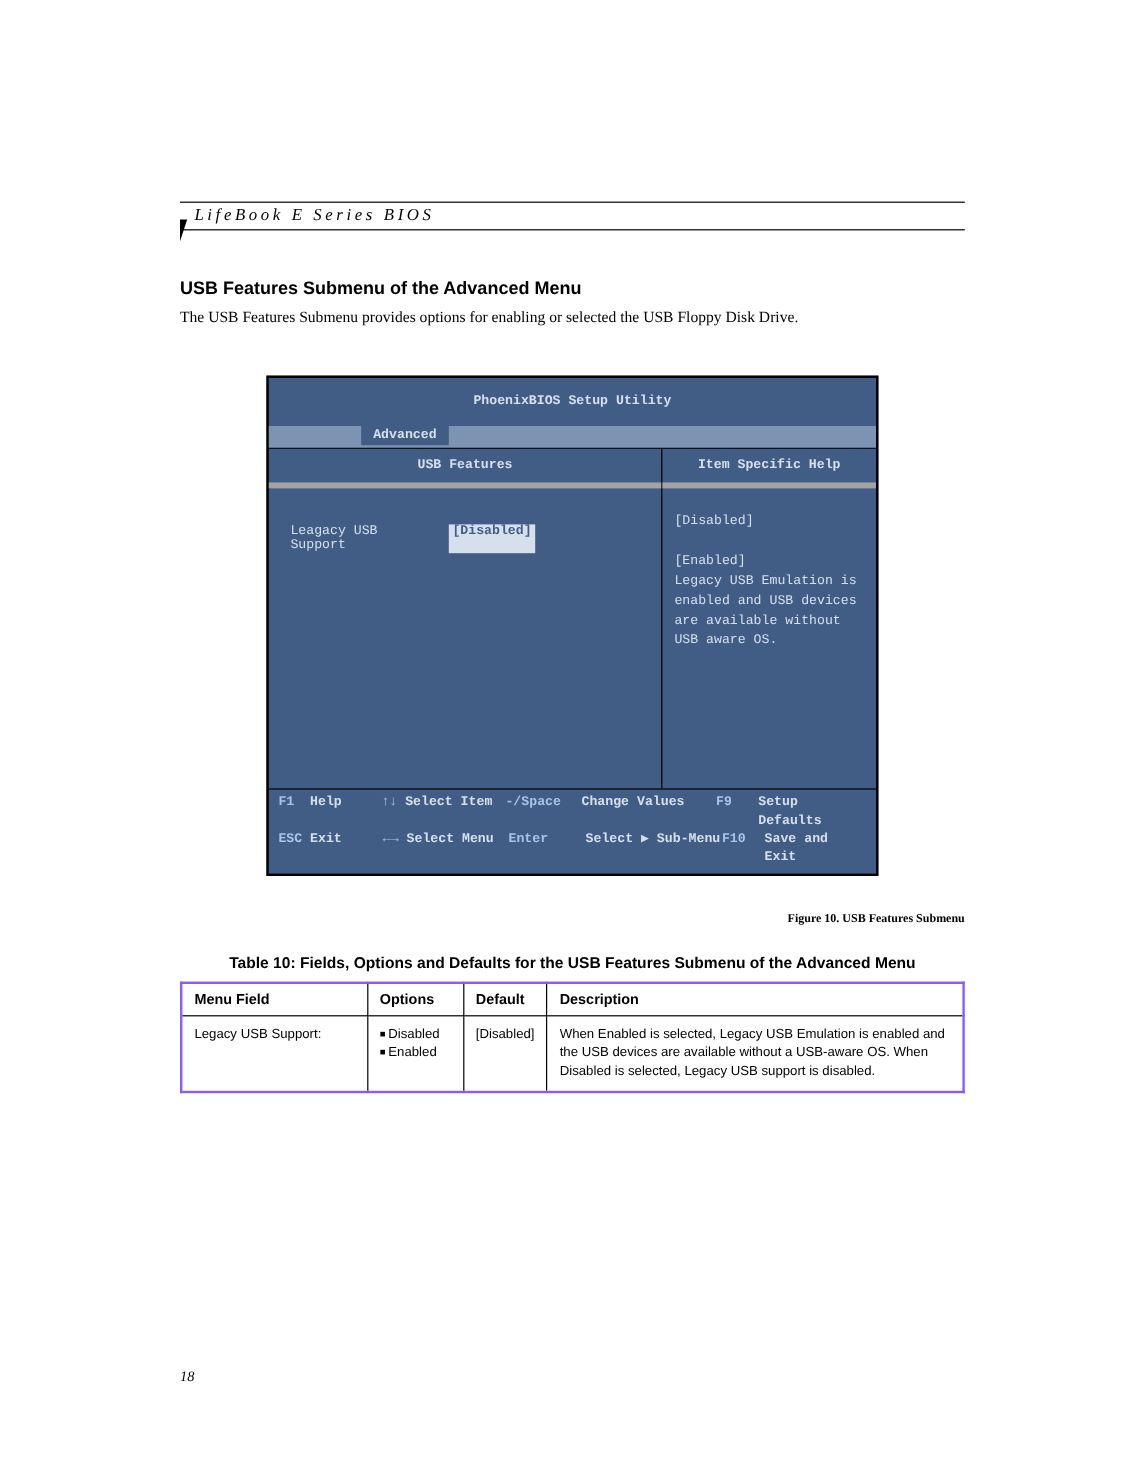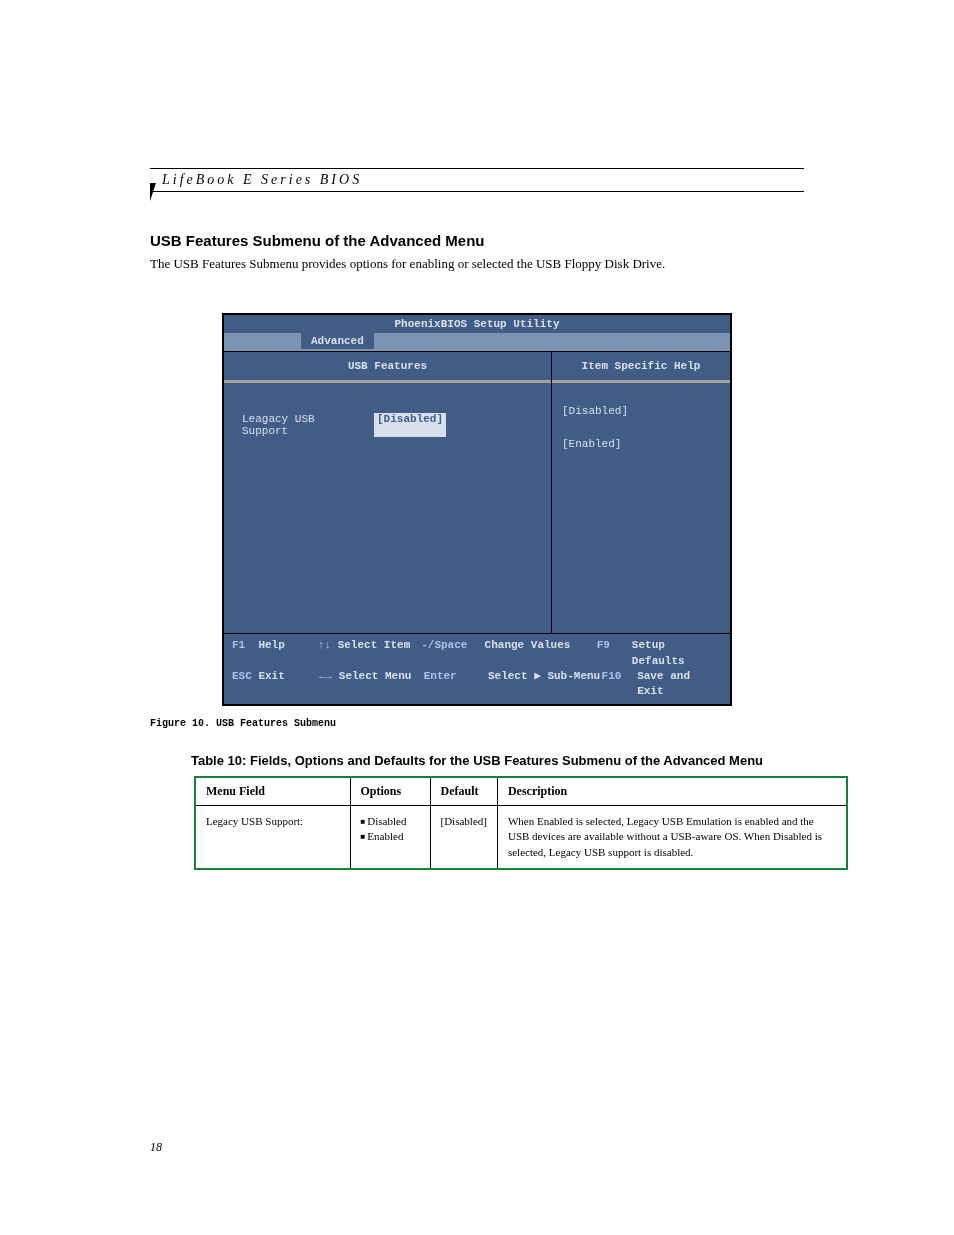--- a/index.html
+++ b/index.html
@@ -47,21 +47,21 @@
       margin: 40px auto 0 auto;
       width: 510px;
       border: 2px solid #000;
       background: #415d85;
       font-family: 'Courier New', monospace;
       font-size: 11px;
     }
     .bios-title {
       text-align: center;
       color: #d6e0ed;
-      padding: 3px 0;
+      padding: 14px 0;
       font-weight: bold;
     }
     .bios-tabs {
       background: #7d93b2;
       height: 18px;
       position: relative;
     }
     .bios-tab {
       position: absolute;
       top: 0;
@@ -76,21 +76,21 @@
       border-top: 1px solid #000;
     }
     .bios-left {
       width: 328px;
       border-right: 1px solid #000;
     }
     .bios-right {
       flex: 1;
     }
     .bios-subheader {
-      border-bottom: 3px solid #a3a3a3;
+      border-bottom: 5px solid #a3a3a3;
       color: #d6e0ed;
       text-align: center;
       padding: 8px 0;
       font-weight: bold;
     }
     .bios-content {
       padding: 30px 18px 10px 18px;
       color: #d6e0ed;
       min-height: 250px;
     }
@@ -116,41 +116,40 @@
       font-weight: bold;
     }
     .bios-footer .hl { color: #a9c4e6; }
     .bios-footer-row { display: flex; }
     .bf-col1 { width: 88px; }
     .bf-col2 { width: 106px; }
     .bf-col3 { width: 65px; }
     .bf-col4 { width: 115px; }
     .bf-col5 { width: 36px; }
     .figure-caption {
-      text-align: left;
-      font-family: Liberation Mono, monospace;
+      text-align: right;
+      font-family: Liberation Serif, serif;
       font-weight: bold;
       font-size: 10px;
-      margin-top: 12px;
+      margin-top: 30px;
     }
     .table-title {
       text-align: center;
       font-family: Arial, sans-serif;
       font-weight: bold;
       font-size: 13px;
       margin-top: 24px;
       margin-bottom: 8px;
     }
     table.fields {
       width: 100%;
       border-collapse: collapse;
-      border: 2px solid #15803d;
-      font-family: Liberation Serif, serif;
+      border: 2px solid #8b5cf6;
+      font-family: Liberation Sans, sans-serif;
       font-size: 11px;
-      margin-left: 44px;
     }
     table.fields th {
       text-align: left;
       border: 1px solid #000;
       padding: 6px 10px;
       font-weight: bold;
       font-size: 12px;
     }
     table.fields td {
       border: 1px solid #000;
@@ -198,20 +197,21 @@
             <span class="bios-value-sel">[Disabled]</span>
           </div>
         </div>
       </div>
       <div class="bios-right">
         <div class="bios-subheader">Item Specific Help</div>
         <div class="help-content">
           <div>[Disabled]</div>
           <br>
           <div>[Enabled]</div>
+          <div>Legacy USB Emulation is enabled and USB devices are available without USB aware OS.</div>
         </div>
       </div>
     </div>
     <div class="bios-footer">
       <div class="bios-footer-row">
         <span class="bf-col1"><span class="hl">F1</span>&nbsp;&nbsp;<span>Help</span></span>
         <span class="bf-col2"><span class="hl">↑↓</span> <span>Select Item</span></span>
         <span class="bf-col3"><span class="hl">-/Space</span></span>
         <span class="bf-col4"><span>Change Values</span></span>
         <span class="bf-col5"><span class="hl">F9</span></span>

